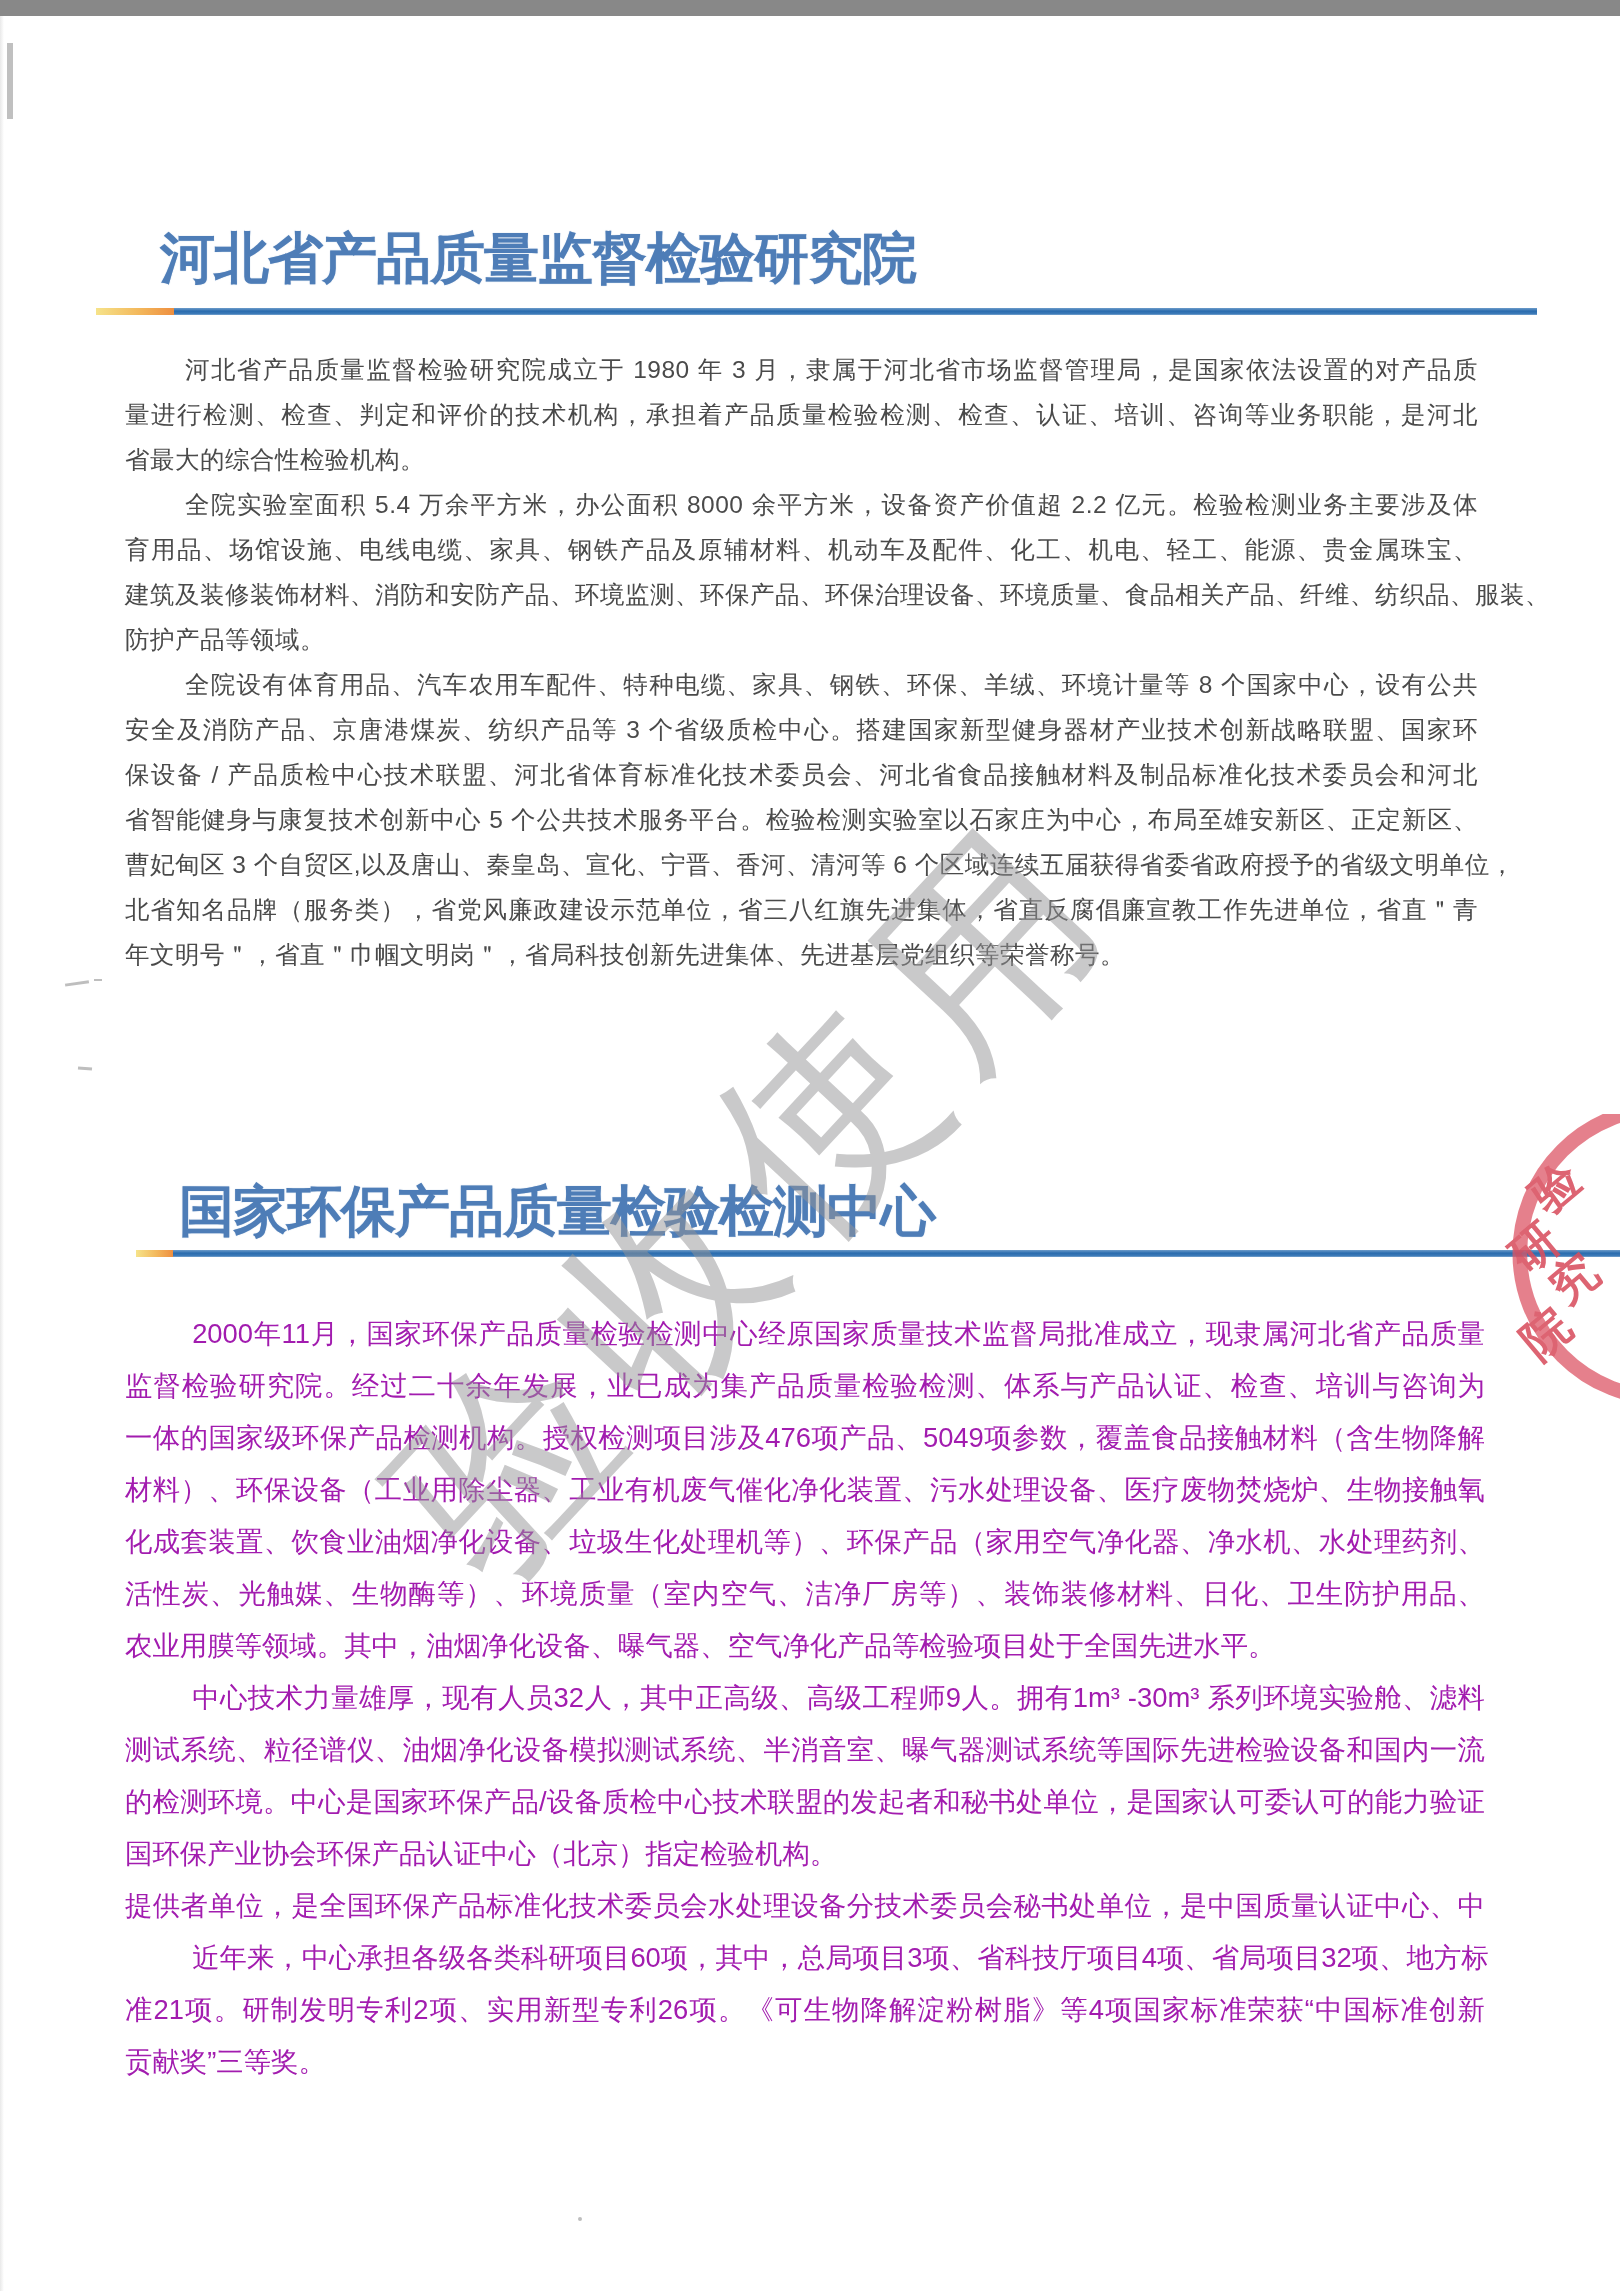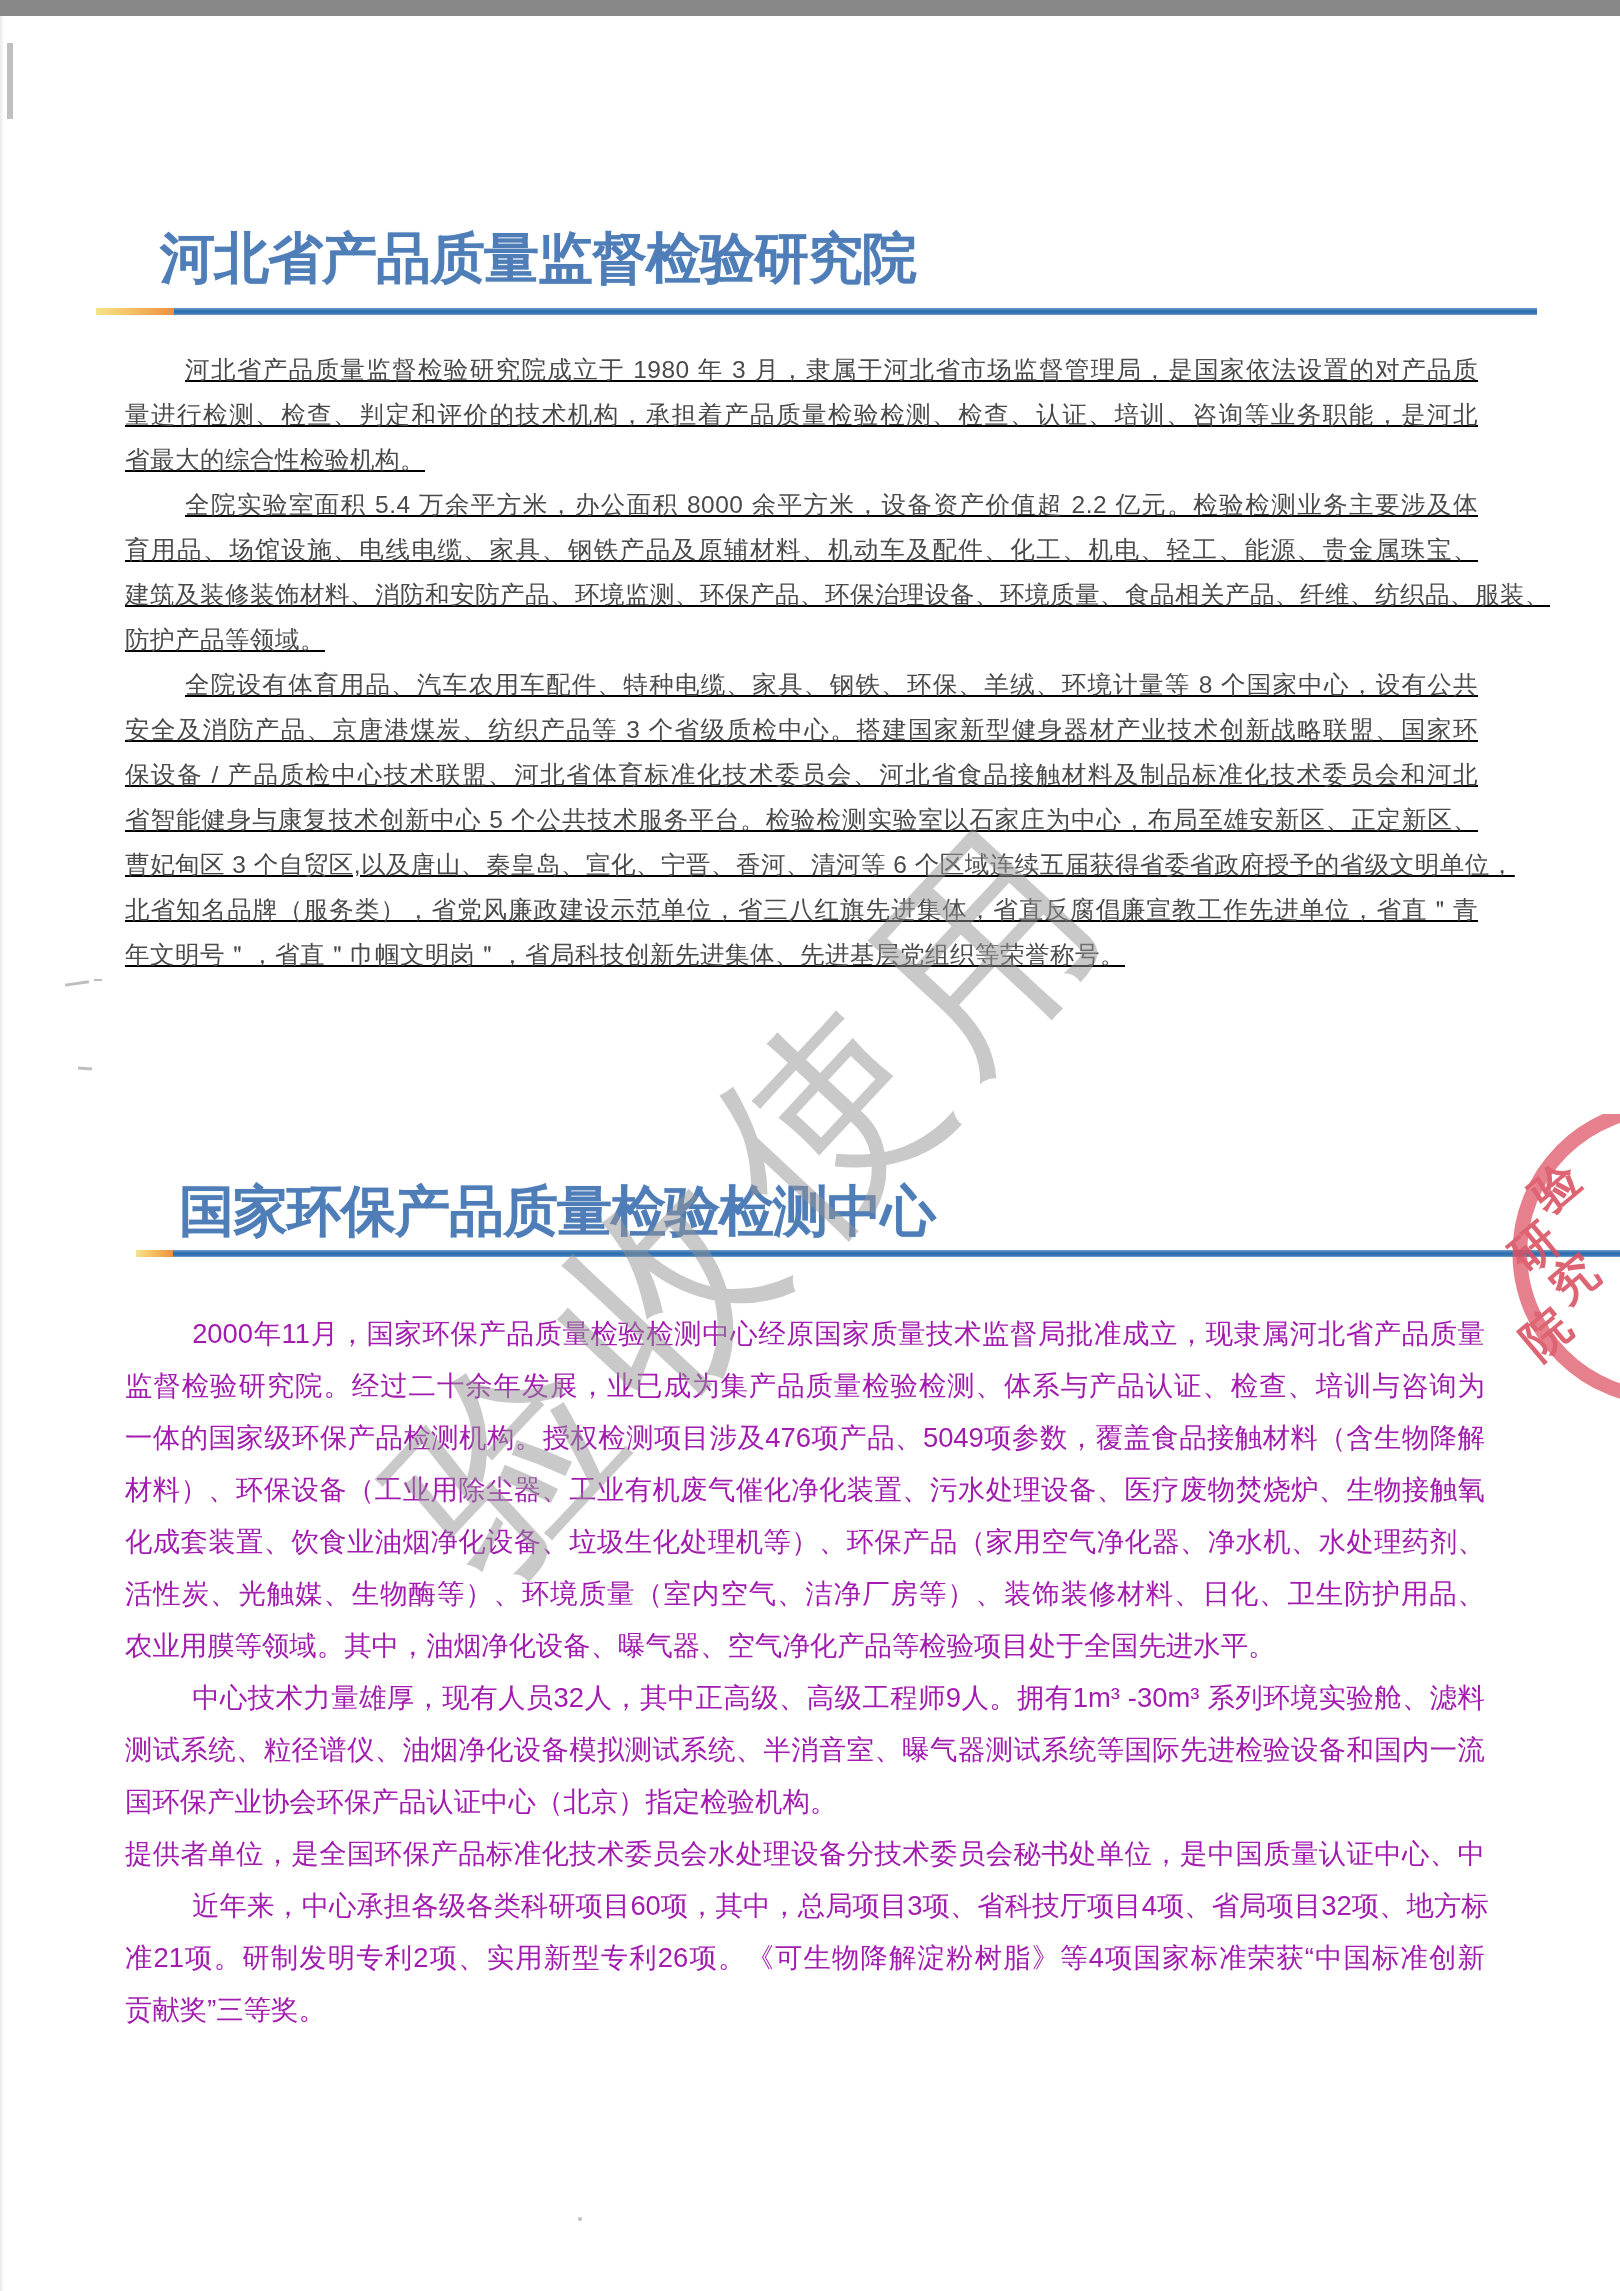--- a/index.html
+++ b/index.html
@@ -36,21 +36,21 @@
     background:linear-gradient(180deg,#6d9cca 0%,#2a6cae 45%,#3c7ab8 80%,#7aa5cf 100%);
   }
   #rule1{left:96px;top:292px;width:1441px;}
   #rule1 .orange{width:78px;}
   #rule1 .blue{left:78px;right:0;}
   #rule2{left:136px;top:1234px;width:1484px;}
   #rule2 .orange{width:37px;}
   #rule2 .blue{left:37px;right:0;}
   
   .body-block{position:absolute;z-index:2;}
-  #body1{left:125px;top:331px;width:1353px;text-decoration:underline;}
+  #body1{left:125px;top:331px;width:1353px;}
   #body2{left:125px;top:1292px;width:1360px;}
   .tline{
     white-space:nowrap;
     overflow:visible;
     text-align:justify;
     text-align-last:justify;
   }
   #body1 .tline{
     font-size:24.5px;line-height:45px;
     letter-spacing:0.5px;color:#4a4a4a;
@@ -139,20 +139,21 @@
     <div class="tline first">2000年11月，国家环保产品质量检验检测中心经原国家质量技术监督局批准成立，现隶属河北省产品质量</div>
     <div class="tline">监督检验研究院。经过二十余年发展，业已成为集产品质量检验检测、体系与产品认证、检查、培训与咨询为</div>
     <div class="tline">一体的国家级环保产品检测机构。授权检测项目涉及476项产品、5049项参数，覆盖食品接触材料（含生物降解</div>
     <div class="tline">材料）、环保设备（工业用除尘器、工业有机废气催化净化装置、污水处理设备、医疗废物焚烧炉、生物接触氧</div>
     <div class="tline">化成套装置、饮食业油烟净化设备、垃圾生化处理机等）、环保产品（家用空气净化器、净水机、水处理药剂、</div>
     <div class="tline">活性炭、光触媒、生物酶等）、环境质量（室内空气、洁净厂房等）、装饰装修材料、日化、卫生防护用品、</div>
     <div class="tline last">农业用膜等领域。其中，油烟净化设备、曝气器、空气净化产品等检验项目处于全国先进水平。</div>
 
     <div class="tline first">中心技术力量雄厚，现有人员32人，其中正高级、高级工程师9人。拥有1m³ -30m³ 系列环境实验舱、滤料</div>
     <div class="tline">测试系统、粒径谱仪、油烟净化设备模拟测试系统、半消音室、曝气器测试系统等国际先进检验设备和国内一流</div>
+    <div class="tline">的检测环境。中心是国家环保产品/设备质检中心技术联盟的发起者和秘书处单位，是国家认可委认可的能力验证</div>
     <div class="tline last">国环保产业协会环保产品认证中心（北京）指定检验机构。</div>
     <div class="tline">提供者单位，是全国环保产品标准化技术委员会水处理设备分技术委员会秘书处单位，是中国质量认证中心、中</div>
 
     <div class="tline first">近年来，中心承担各级各类科研项目60项，其中，总局项目3项、省科技厅项目4项、省局项目32项、地方标</div>
     <div class="tline">准21项。研制发明专利2项、实用新型专利26项。《可生物降解淀粉树脂》等4项国家标准荣获“中国标准创新</div>
     <div class="tline last">贡献奖”三等奖。</div>
   </div>
 
   <div class="watermark">验收使用</div>
 

